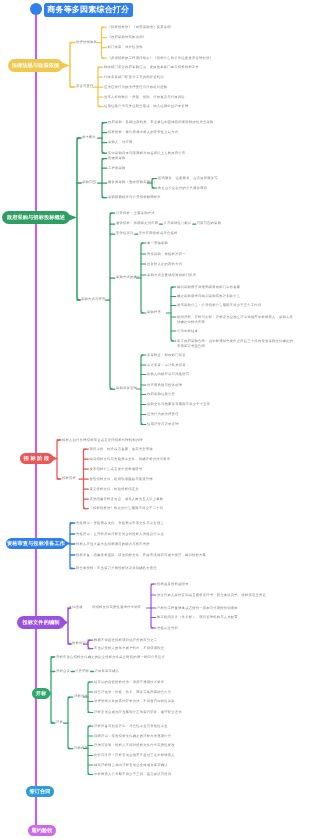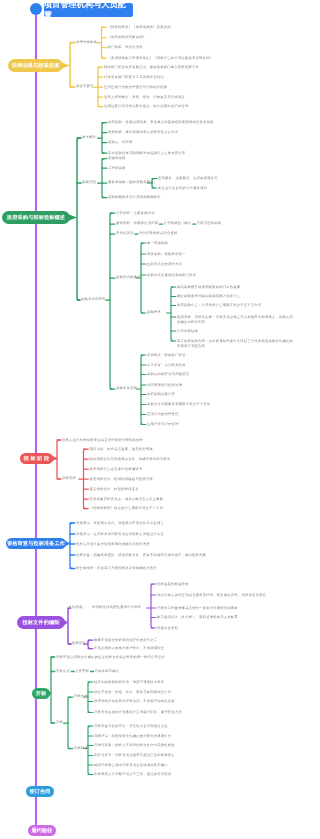--- a/index.html
+++ b/index.html
@@ -157,21 +157,21 @@
       <path d="M83.5 748.5 L88 748.5" fill="none" stroke="#2EA769" stroke-width="1.2" stroke-linecap="round" stroke-linejoin="round"></path>
       <path d="M88 726 L92.8 726" fill="none" stroke="#2EA769" stroke-width="1.2" stroke-linecap="round" stroke-linejoin="round"></path>
       <path d="M88 736 L92.8 736" fill="none" stroke="#2EA769" stroke-width="1.2" stroke-linecap="round" stroke-linejoin="round"></path>
       <path d="M88 745.5 L92.8 745.5" fill="none" stroke="#2EA769" stroke-width="1.2" stroke-linecap="round" stroke-linejoin="round"></path>
       <path d="M88 755.5 L92.8 755.5" fill="none" stroke="#2EA769" stroke-width="1.2" stroke-linecap="round" stroke-linejoin="round"></path>
       <path d="M88 765 L92.8 765" fill="none" stroke="#2EA769" stroke-width="1.2" stroke-linecap="round" stroke-linejoin="round"></path>
       <path d="M88 774.5 L92.8 774.5" fill="none" stroke="#2EA769" stroke-width="1.2" stroke-linecap="round" stroke-linejoin="round"></path>
     </svg>
   <div id="nodes">
       <div class="rootdot" style="left:29.5px;top:3px;width:12px;height:12px;background:#2F80ED"></div>
-      <div class="rootbox" style="left:44px;top:2.5px;width:88.5px;height:14px;background:#2F7FEE">项目管理机构与人员配置</div>
+      <div class="rootbox" style="left:44px;top:2.5px;width:88.5px;height:14px;background:#2F7FEE">商务等多因素综合打分</div>
       <div class="topic" style="left:8px;top:59.25px;width:55px;height:12.5px;background:#EFC84C">法律法规与政策依据</div>
       <div class="sub" style="left:76px;top:42.5px;color:#7a7a7a">法律法规体系</div>
       <div class="leaf" style="left:107.5px;top:24.55px;max-width:188.5px;color:#808080">《招标投标法》《政府采购法》及其条例</div>
       <div class="leaf" style="left:107.5px;top:35.05px;max-width:188.5px;color:#808080">《政府采购法实施条例》</div>
       <div class="leaf" style="left:107.5px;top:45.05px;max-width:188.5px;color:#808080">部门规章、地方性法规</div>
       <div class="leaf" style="left:107.5px;top:55.55px;max-width:188.5px;color:#808080">《必须招标的工程项目规定》《招标公告和公示信息发布管理办法》</div>
       <div class="sub" style="left:76px;top:87px;color:#7a7a7a">监管与责任</div>
       <div class="leaf" style="left:104px;top:64.55px;max-width:192px;color:#808080">财政部门监管政府采购活动，发展改革部门牵头招标投标工作</div>
       <div class="leaf" style="left:104px;top:74.55px;max-width:192px;color:#808080">行政监督部门职责分工与协同监管机制</div>
       <div class="leaf" style="left:104px;top:84.55px;max-width:192px;color:#808080">违法违规行为的法律责任与行政处罚措施</div>

